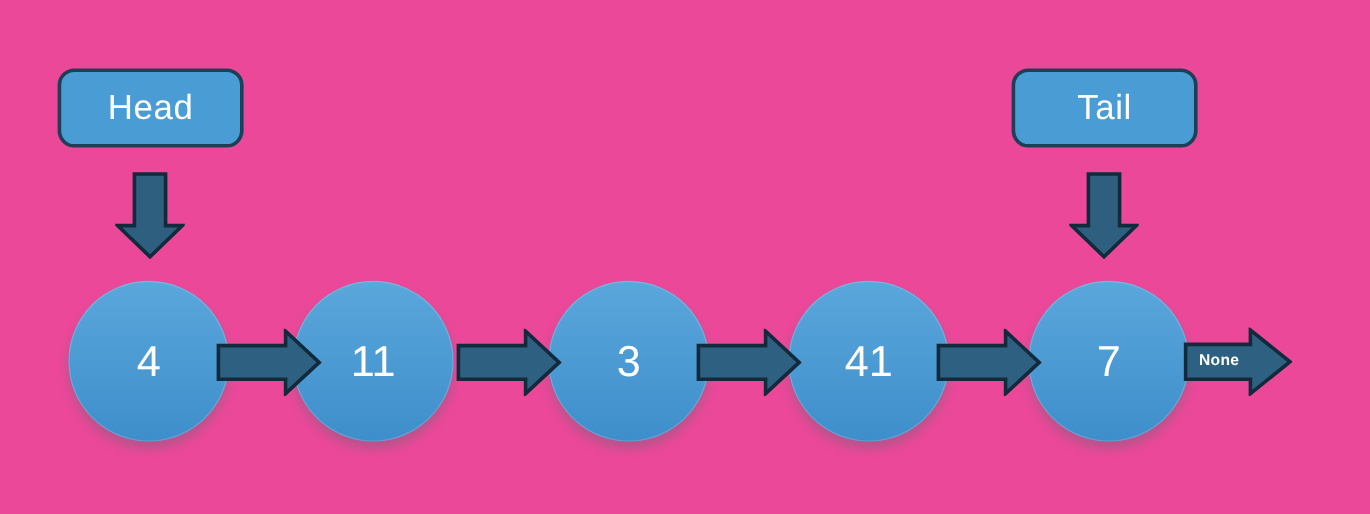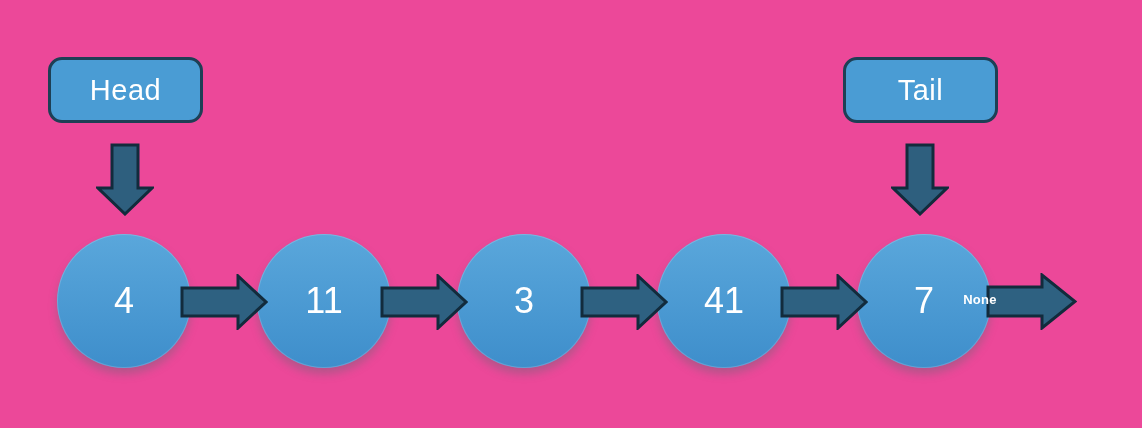--- a/index.html
+++ b/index.html
@@ -52,21 +52,21 @@
     display: flex;
     align-items: center;
     justify-content: center;
   }
   .node-value {
     color: var(--text, #ffffff);
     font-size: 36px;
     line-height: 1;
   }
   .node.n0 { left: 57px; }
-  .node.n1 { left: 257px; }
+  .node.n1 { left: 244px; }
   .node.n2 { left: 457px; }
   .node.n3 { left: 657px; }
   .node.n4 { left: 857px; }
 
   .link-arrow {
     position: absolute;
     top: 274px;
     width: 88px;
     height: 56px;
   }
@@ -77,21 +77,21 @@
 
   .none-arrow {
     position: absolute;
     left: 986px;
     top: 273px;
     width: 91px;
     height: 57px;
   }
   .none-text {
     position: absolute;
-    left: 952px;
+    left: 988px;
     top: 292px;
     width: 56px;
     text-align: center;
     color: var(--text, #ffffff);
     font-size: 13px;
     font-weight: bold;
     letter-spacing: 0.3px;
   }
 </style>
 </head>

